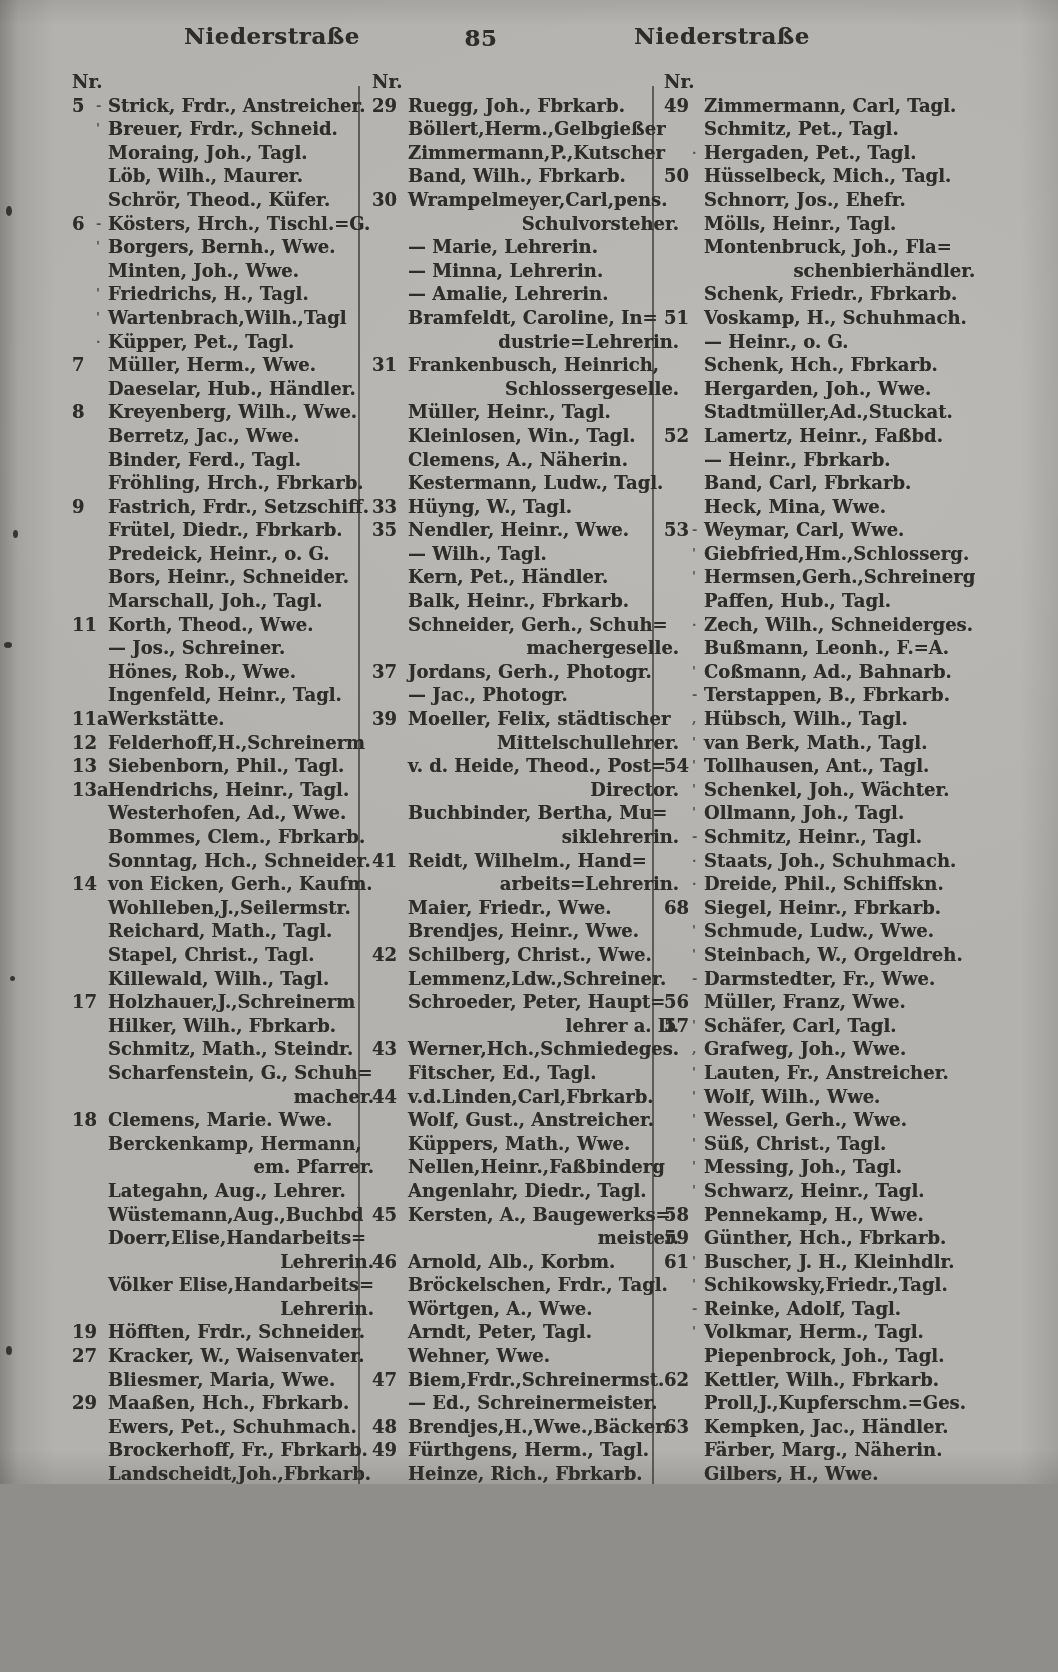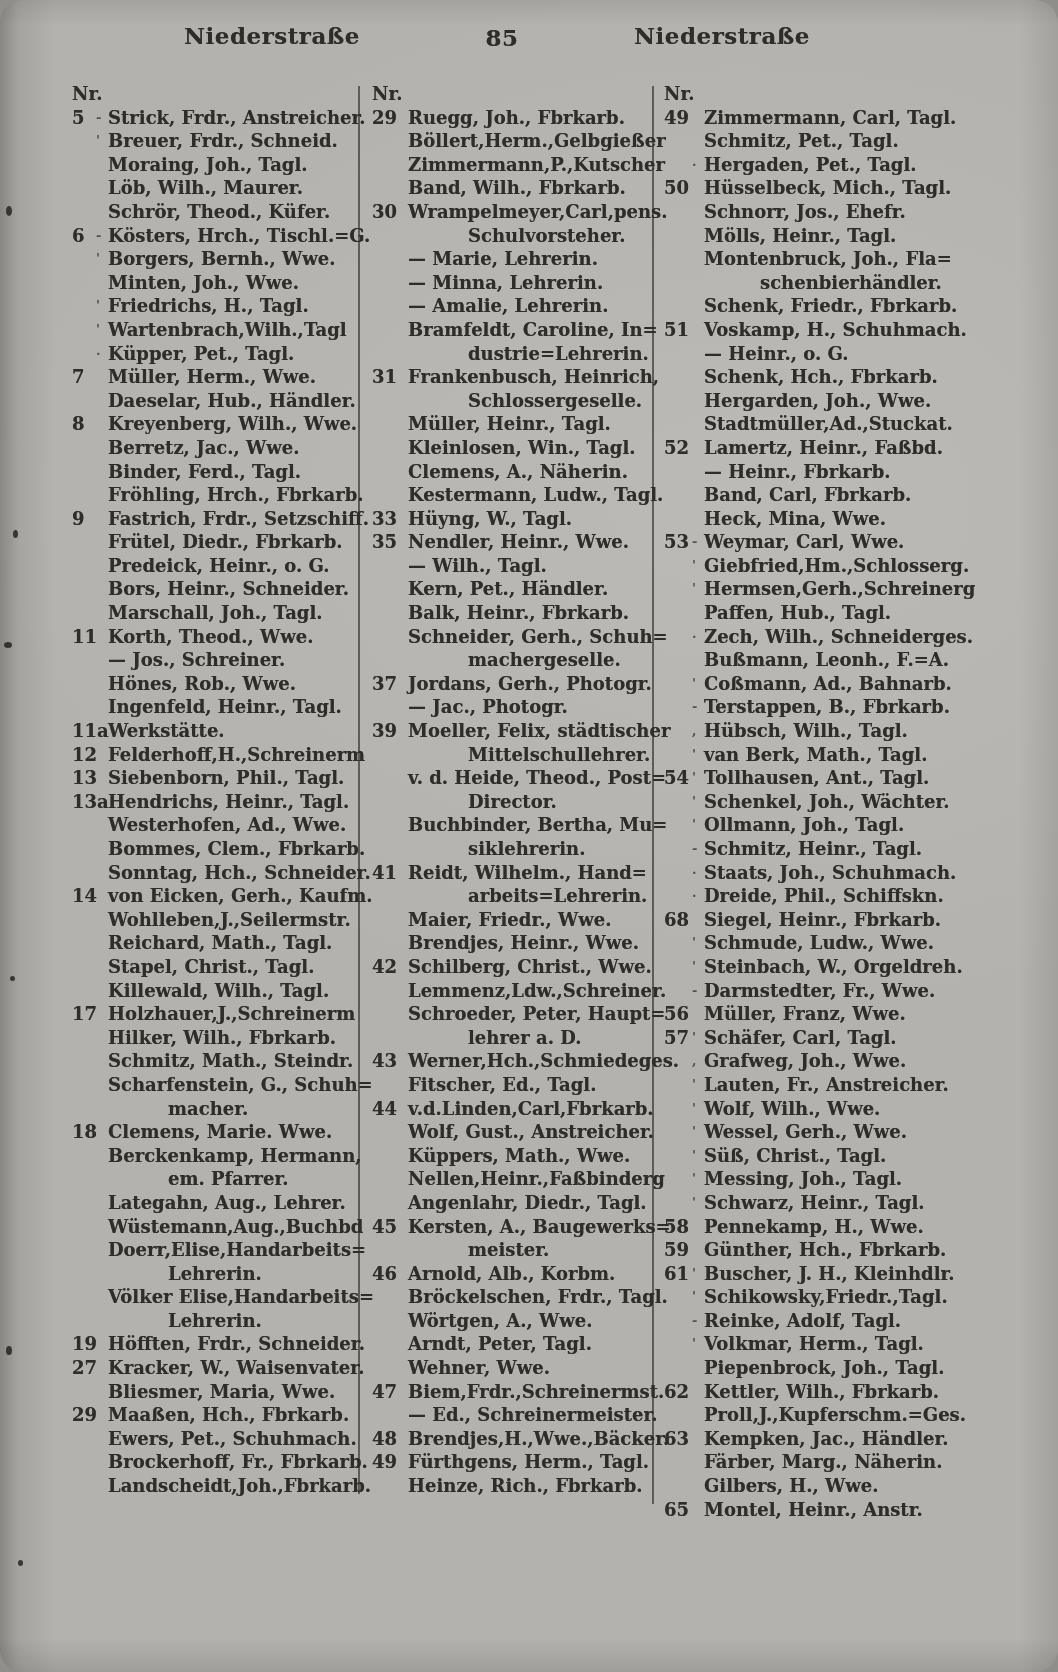--- a/index.html
+++ b/index.html
@@ -1,50 +1,49 @@
 <!DOCTYPE html>
 <html><head>
 <meta charset="utf-8">
 <style>
   html,body{margin:0;padding:0;background:#8f8e8a;}
   .page{
     position:relative;
-    width:1058px;height:1672px;
+    width:1058px;height:1484px;
     margin:0 auto;
     overflow:hidden;
     background:
       radial-gradient(1300px 900px at 70% 30%, rgba(255,255,255,0.10), rgba(255,255,255,0) 60%),
       linear-gradient(90deg, rgba(35,34,30,0.30) 0px, rgba(35,34,30,0.10) 18px, rgba(35,34,30,0.0) 55px),
       linear-gradient(270deg, rgba(35,34,30,0.12) 0px, rgba(35,34,30,0.0) 38px),
       linear-gradient(0deg, rgba(35,34,30,0.14) 0px, rgba(35,34,30,0.0) 34px),
       linear-gradient(180deg, rgba(35,34,30,0.10) 0px, rgba(35,34,30,0.0) 26px),
       #b3b2ae;
     font-family:"DejaVu Serif", serif;
     font-weight:700;
     color:#2e2d29;
     text-shadow:0 0 0.5px rgba(43,42,38,0.55);
-    border-radius:23px;
   }
   .hdr{position:absolute;font-size:23px;letter-spacing:0.5px;}
   .hdr-left{left:172px;top:22px;width:200px;text-align:center;}
-  .hdr-page{left:470px;top:24px;width:64px;text-align:center;}
+  .hdr-page{left:449px;top:24px;width:64px;text-align:center;}
   .hdr-right{left:622px;top:22px;width:200px;text-align:center;}
   .vline{position:absolute;width:2px;background:rgba(46,45,41,0.65);}
   .vline1{left:358px;top:86px;height:1408px;}
   .vline2{left:652px;top:86px;height:1418px;}
-  .col{position:absolute;top:82px;font-size:18px;line-height:23.6px;}
+  .col{position:absolute;top:70px;font-size:18px;line-height:23.6px;}
   .col1{left:72px;}
   .col2{left:372px;}
   .col3{left:664px;}
   .row{display:flex;height:23.6px;white-space:nowrap;align-items:baseline;}
   .num{flex:none;width:36px;}
   .col3 .num{width:40px;}
   .num.lab{font-size:18px;}
   .txt{flex:none;position:relative;}
-  .cont{padding-left:96px;}
+  .cont{padding-left:96px;justify-content:flex-end;}
   .mark{
     display:inline-block;width:0;
     transform:translateX(-12px) translateY(-2px);
     color:rgba(48,47,43,0.75);
     font-size:13px;text-shadow:none;
   }
   .speck{position:absolute;background:rgba(30,29,26,0.8);border-radius:50%;}
 </style>
 </head>
 <body>

